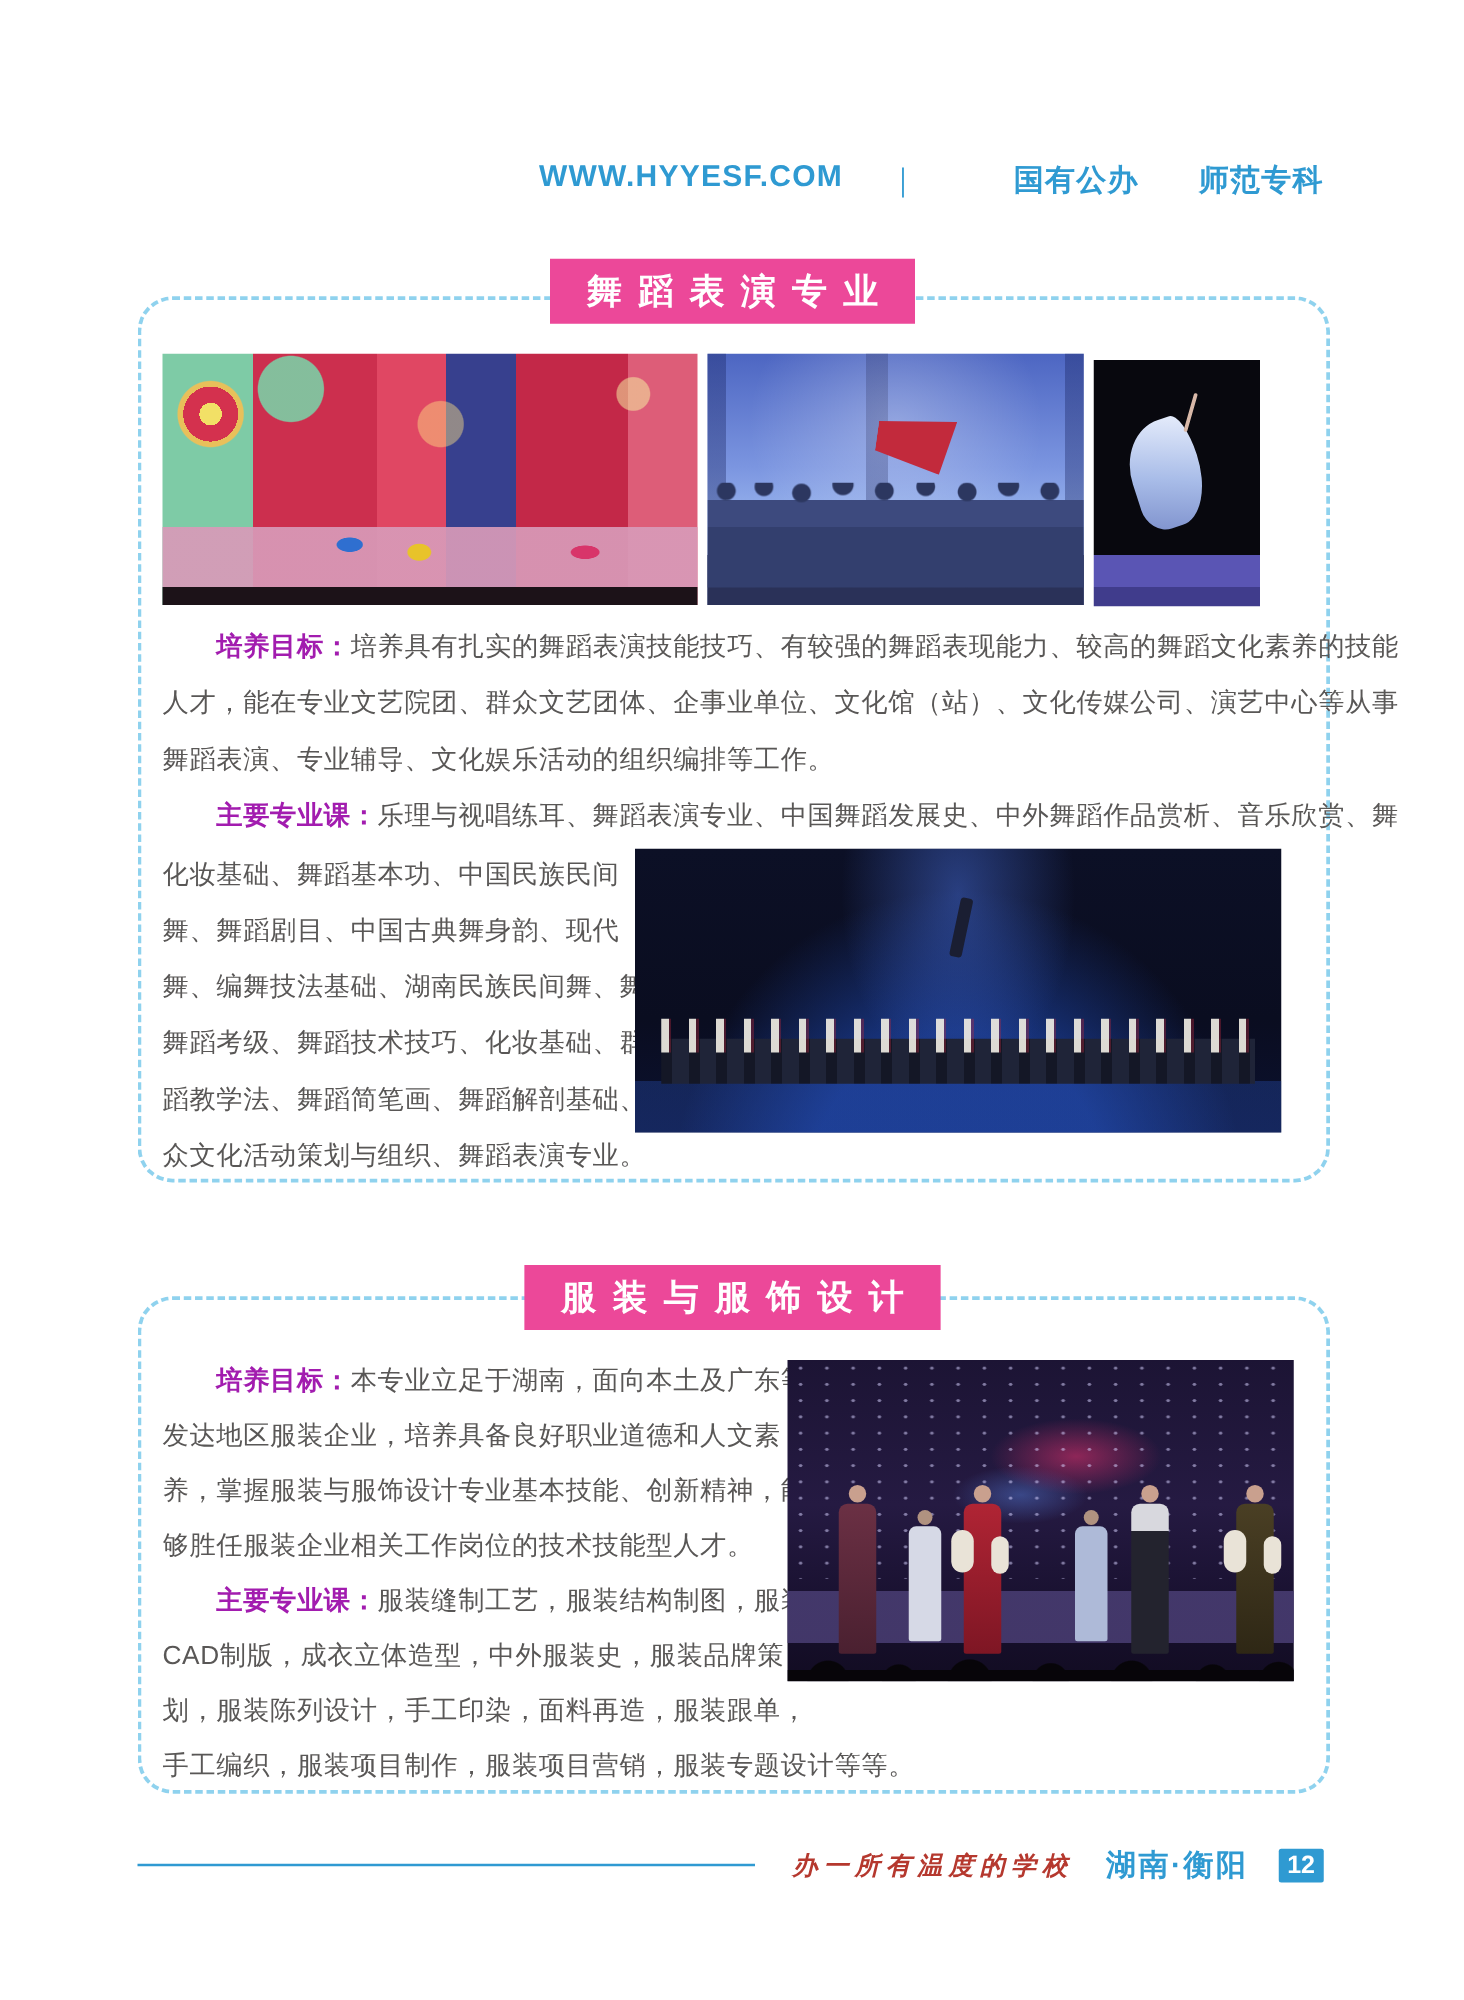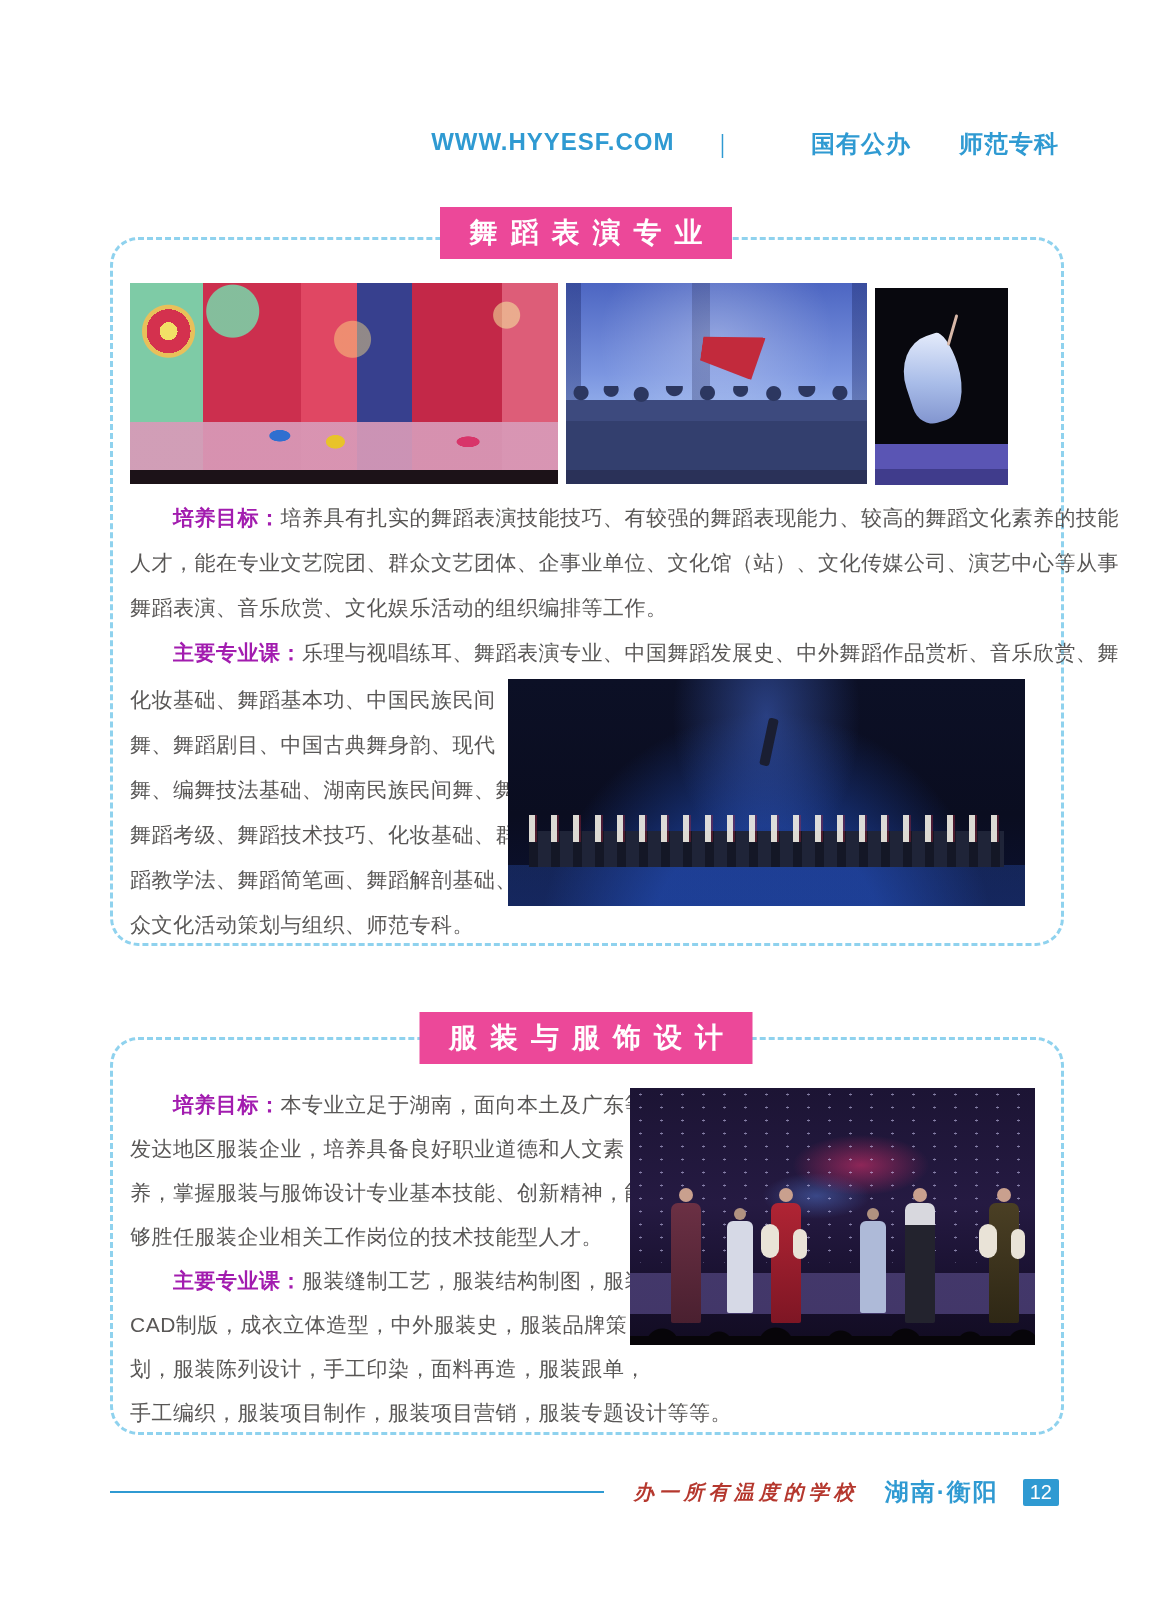--- a/index.html
+++ b/index.html
@@ -132,21 +132,21 @@
   .bgfig .robe{position:absolute;left:2px;right:2px;top:13px;bottom:0;border-radius:6px 6px 2px 2px;}
   .bg1{left:95px;}  .bg1 .robe{background:#d6d9e6;}
   .bg2{left:228px;} .bg2 .robe{background:#aebad8;}
 
   
   .footer{position:absolute;left:110px;right:112px;top:1474px;height:36px;display:flex;align-items:center;}
   .footer-line{flex:1;height:2px;background:#2f9ad2;margin-right:30px;}
   .slogan{color:#b5382e;font-family:"Liberation Serif","DejaVu Serif",serif;font-style:italic;
           font-weight:bold;font-size:20px;letter-spacing:5px;margin-right:26px;white-space:nowrap;}
   .location{color:#2f9ad2;font-size:24px;font-weight:bold;letter-spacing:2px;margin-right:24px;white-space:nowrap;}
-  .page-badge{background:#2f9ad2;color:#fff;font-size:20px;font-weight:normal;
+  .page-badge{background:#2f9ad2;color:#fff;font-size:20px;font-weight:bold;
           padding:1px 7px 2px 7px;border-radius:2px;line-height:24px;}
 </style>
 </head>
 <body>
 
 <div class="page">
 
   <div class="header">
     <span class="site">WWW.HYYESF.COM</span>
     <span class="divider">｜</span>
@@ -157,30 +157,30 @@
   <div class="banner banner-dance">舞蹈表演专业</div>
   <div class="dashed-box box-dance"></div>
 
   <div class="photo ph-ethnic"></div>
   <div class="photo ph-army"></div>
   <div class="photo ph-solo"></div>
 
   <div class="intro-dance">
       <div class="tline ind"><span class="blabel">培养目标：</span><span>培养具有扎实的舞蹈表演技能技巧、有较强的舞蹈表现能力、较高的舞蹈文化素养的技能</span></div>
       <div class="tline"><span>人才，能在专业文艺院团、群众文艺团体、企事业单位、文化馆（站）、文化传媒公司、演艺中心等从事</span></div>
-      <div class="tline"><span>舞蹈表演、音乐欣赏、文化娱乐活动的组织编排等工作。</span></div>
+      <div class="tline"><span>舞蹈表演、专业辅导、文化娱乐活动的组织编排等工作。</span></div>
       <div class="tline ind"><span class="blabel">主要专业课：</span><span>乐理与视唱练耳、舞蹈表演专业、中国舞蹈发展史、中外舞蹈作品赏析、音乐欣赏、舞</span></div>
     </div>
   <div class="col-dance">
       <div class="tline"><span>化妆基础、舞蹈基本功、中国民族民间</span></div>
       <div class="tline"><span>舞、舞蹈剧目、中国古典舞身韵、现代</span></div>
       <div class="tline"><span>舞、编舞技法基础、湖南民族民间舞、舞</span></div>
       <div class="tline"><span>舞蹈考级、舞蹈技术技巧、化妆基础、群</span></div>
       <div class="tline"><span>蹈教学法、舞蹈简笔画、舞蹈解剖基础、</span></div>
-      <div class="tline"><span>众文化活动策划与组织、师范专科。</span></div>
+      <div class="tline"><span>众文化活动策划与组织、舞蹈表演专业。</span></div>
     </div>
   <div class="photo ph-group"></div>
 
   <div class="banner banner-fashion">服装与服饰设计</div>
   <div class="dashed-box box-fashion"></div>
 
   <div class="col-fashion">
       <div class="tline ind"><span class="blabel">培养目标：</span><span>本专业立足于湖南，面向本土及广东等</span></div>
       <div class="tline"><span>发达地区服装企业，培养具备良好职业道德和人文素</span></div>
       <div class="tline"><span>养，掌握服装与服饰设计专业基本技能、创新精神，能</span></div>

